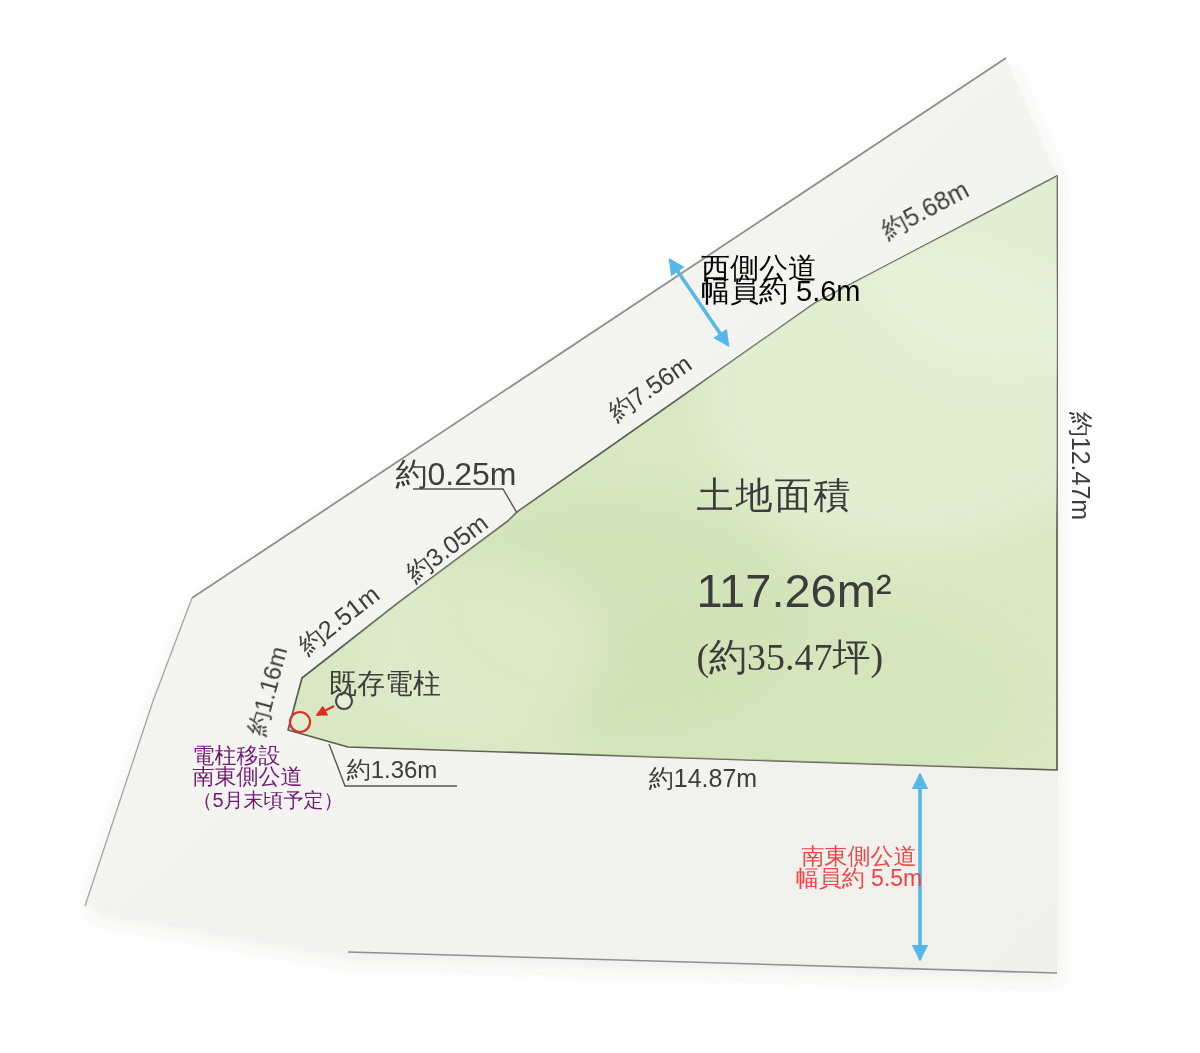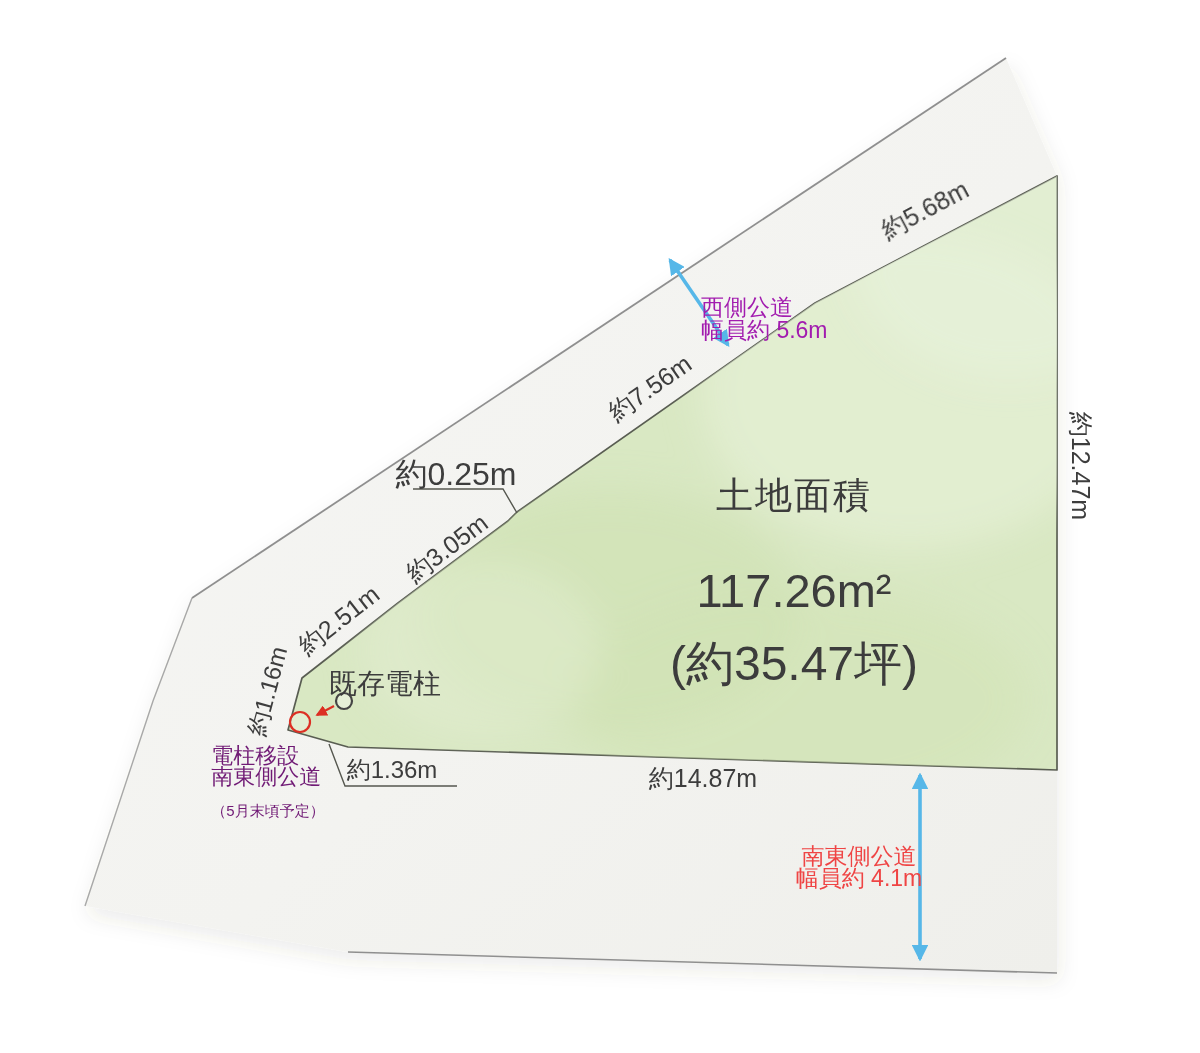--- a/index.html
+++ b/index.html
@@ -6,28 +6,28 @@
   #stage{
     position:relative;width:1200px;height:1053px;overflow:hidden;background:#ffffff;
     font-family:"Liberation Sans","DejaVu Sans",sans-serif;
   }
   #stage svg{position:absolute;left:0;top:0;}
   .lbl{
     position:absolute;white-space:nowrap;color:#3d3d3d;
     transform:translate(-50%,-50%);line-height:1;
     font-family:"Liberation Sans","DejaVu Sans",sans-serif;
   }
-  .area-block{position:absolute;left:794px;top:471px;transform:translateX(-50%);text-align:center;color:#3c3c3c;}
+  .area-block{position:absolute;left:794px;top:471px;transform:translateX(-50%);color:#3c3c3c;}
   .area-title{font-size:37px;letter-spacing:2px;}
   .area-sqm{font-size:47px;margin-top:42px;}
-  .area-tsubo{font-size:48px;margin-top:14px;}
-  .west-road{position:absolute;left:701px;top:257px;font-size:23px;line-height:23px;color:#a21caf;text-align:left;margin-top:39px;}
+  .area-tsubo{font-size:38px;margin-top:14px;font-family:Liberation Serif, serif;}
+  .west-road{position:absolute;left:701px;top:257px;font-size:29px;line-height:23px;color:#000000;text-align:left;}
   .se-road{position:absolute;left:859px;top:845px;transform:translateX(-50%);font-size:23px;line-height:22px;color:#ef4444;text-align:center;}
   .pole-move{position:absolute;left:268px;top:745px;transform:translateX(-50%);text-align:left;color:#701a75;line-height:21px;font-size:22px;}
-  .pole-move .small{font-size:15px;margin-top:13px;}
+  .pole-move .small{font-size:20px;margin-top:3px;}
 </style>
 </head>
 <body>
 
 <div id="stage">
 
   <svg width="1200" height="1053" viewBox="0 0 1200 1053">
     <defs>
       <filter id="sheetShadow" x="-20%" y="-20%" width="140%" height="140%">
         <feDropShadow dx="2" dy="8" stdDeviation="10" flood-color="#46463c" flood-opacity="0.10"></feDropShadow>
@@ -87,21 +87,21 @@
   <div class="lbl" style="left:392px;top:770px;font-size:24px;">約1.36m</div>
   <div class="lbl" style="left:703px;top:778px;font-size:25px;">約14.87m</div>
   <div class="lbl" style="left:1080px;top:466px;font-size:25px;transform:translate(-50%,-50%) rotate(90deg);">約12.47m</div>
 
   <div class="west-road">
     <div>西側公道</div>
     <div>幅員約 5.6m</div>
   </div>
   <div class="se-road">
     <div>南東側公道</div>
-    <div>幅員約 4.1m</div>
+    <div>幅員約 5.5m</div>
   </div>
 
   <div class="lbl" style="left:385px;top:684px;font-size:28px;">既存電柱</div>
   <div class="pole-move">
     <div>電柱移設</div>
     <div>南東側公道</div>
     <div class="small">（5月末頃予定）</div>
   </div>
 
   <div class="area-block">

